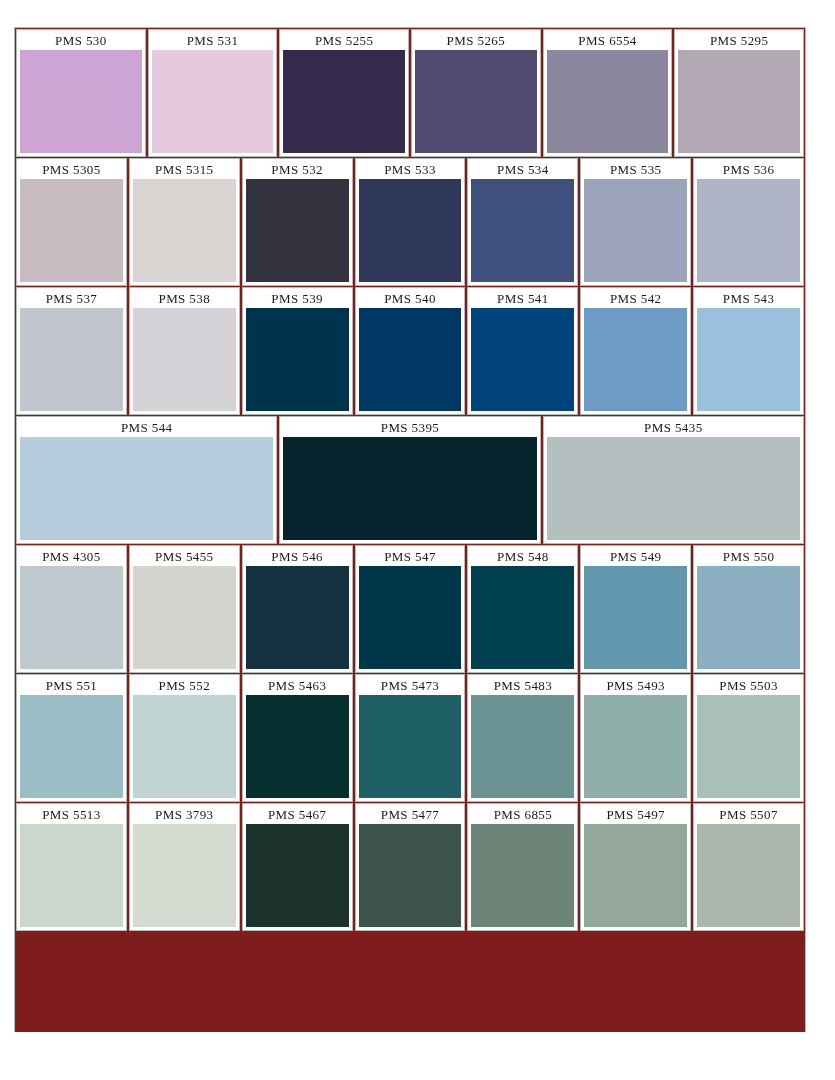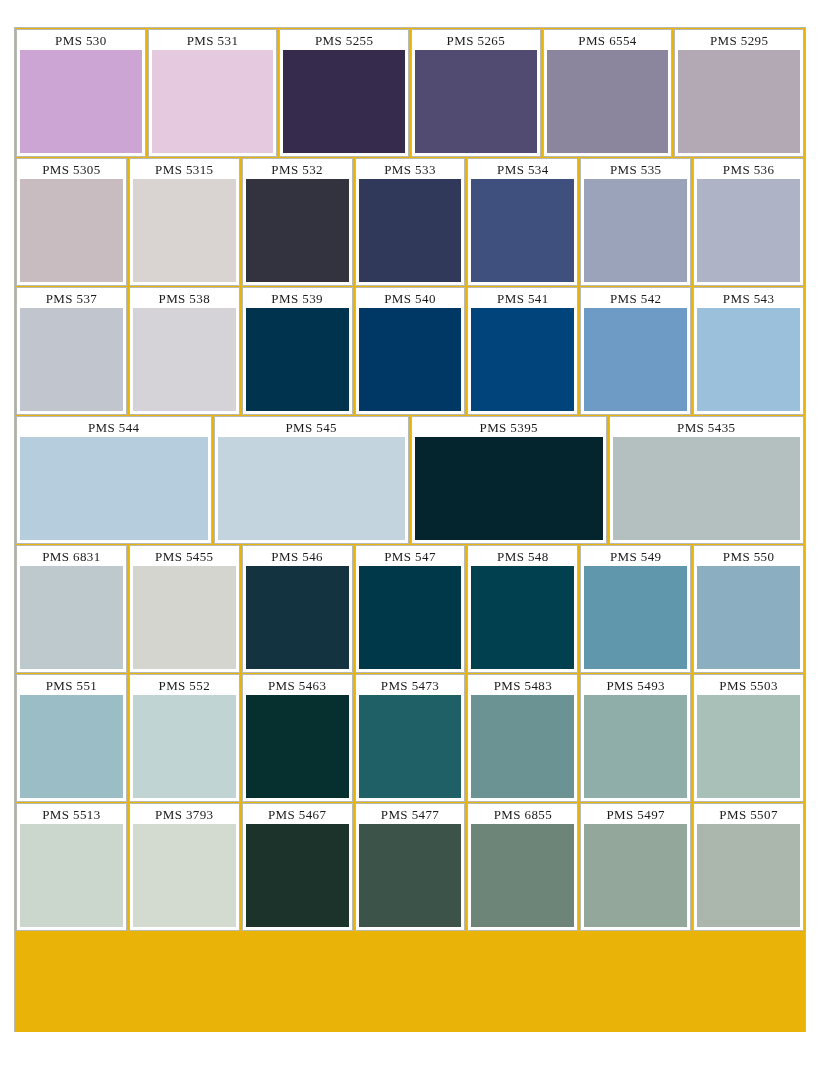--- a/index.html
+++ b/index.html
@@ -24,21 +24,21 @@
   
   #swatch-table {
     position: absolute;
     left: 14px;
     top: 27px;
     width: 792px;
     border-left: 1px solid #b9b9b4;
     border-right: 1px solid #b9b9b4;
     border-top: 1px solid #b9b9b4;
     box-sizing: border-box;
-    background: #eab308;
+    background: #7f1d1d;
     padding-bottom: 101px;
   }
 
   .swatch-row {
     display: flex;
     width: 100%;
     box-sizing: border-box;
   }
 
   .swatch-cell {
@@ -166,35 +166,31 @@
           <div class="swatch-label">PMS 543</div>
           <div class="swatch-chip" style="background-color: rgb(155, 192, 220);"></div>
         </div>
       </div>
       <div class="swatch-row">
         <div class="swatch-cell">
           <div class="swatch-label">PMS 544</div>
           <div class="swatch-chip" style="background-color: rgb(181, 205, 221);"></div>
         </div>
         <div class="swatch-cell">
-          <div class="swatch-label">PMS 545</div>
-          <div class="swatch-chip" style="background-color: rgb(195, 212, 222);"></div>
-        </div>
-        <div class="swatch-cell">
           <div class="swatch-label">PMS 5395</div>
           <div class="swatch-chip" style="background-color: rgb(4, 37, 46);"></div>
         </div>
         <div class="swatch-cell">
           <div class="swatch-label">PMS 5435</div>
           <div class="swatch-chip" style="background-color: rgb(179, 192, 191);"></div>
         </div>
       </div>
       <div class="swatch-row">
         <div class="swatch-cell">
-          <div class="swatch-label">PMS 6831</div>
+          <div class="swatch-label">PMS 4305</div>
           <div class="swatch-chip" style="background-color: rgb(189, 201, 205);"></div>
         </div>
         <div class="swatch-cell">
           <div class="swatch-label">PMS 5455</div>
           <div class="swatch-chip" style="background-color: rgb(212, 213, 206);"></div>
         </div>
         <div class="swatch-cell">
           <div class="swatch-label">PMS 546</div>
           <div class="swatch-chip" style="background-color: rgb(18, 51, 63);"></div>
         </div>

